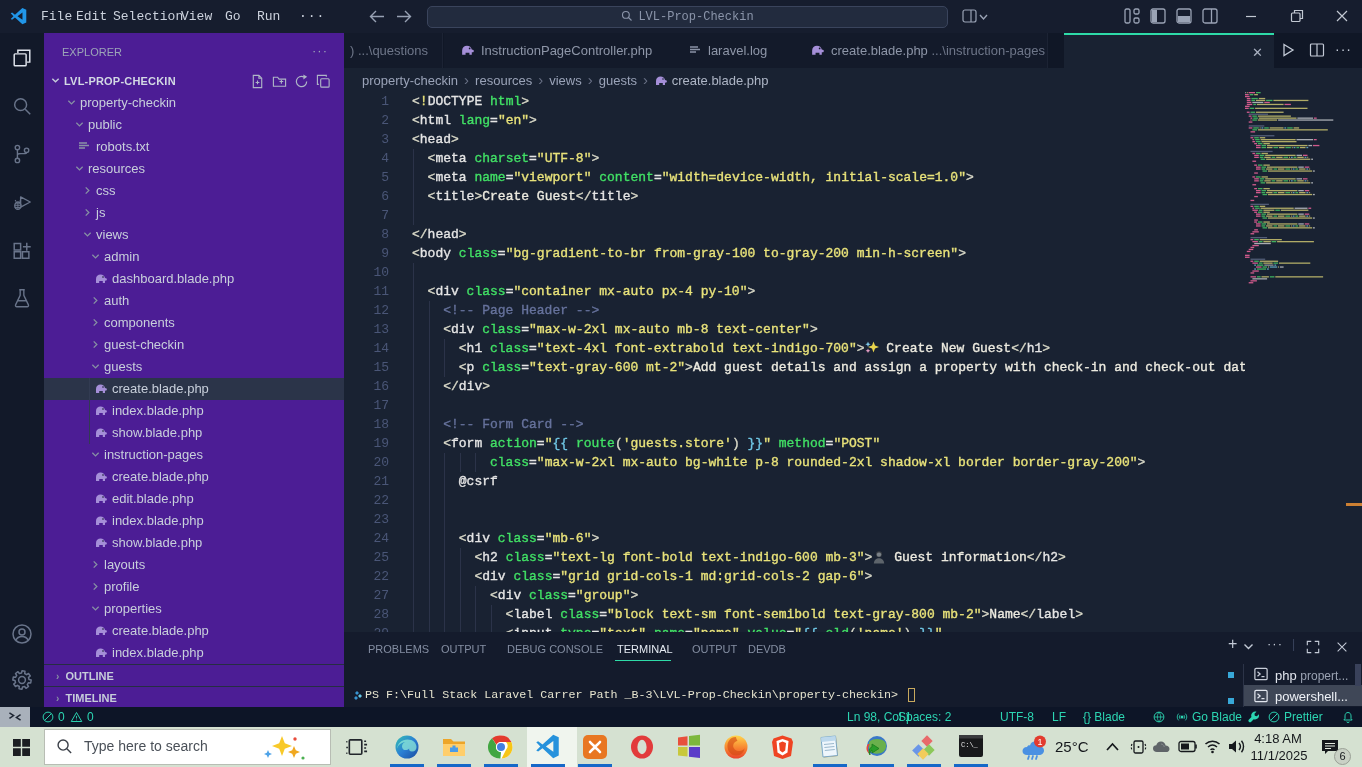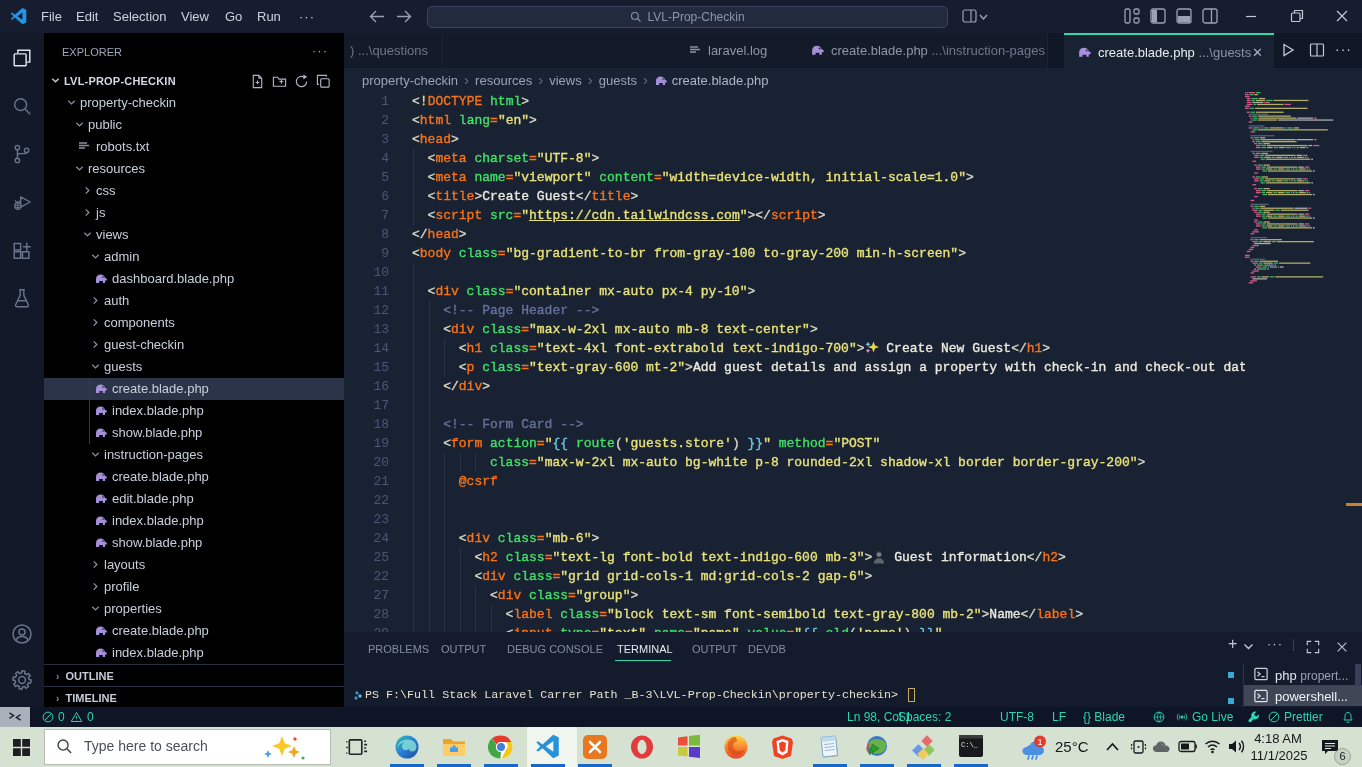--- a/index.html
+++ b/index.html
@@ -1,35 +1,35 @@
 <!DOCTYPE html>
 <html><head>
 <meta charset="utf-8">
 <style>
 * { margin:0; padding:0; box-sizing:border-box; }
 html,body { width:1362px; height:767px; overflow:hidden; }
 body { font-family:"Liberation Sans", sans-serif; background:#192232; position:relative; }
 .abs { position:absolute; }
 
-#titlebar { left:0; top:0; width:1362px; height:33px; background:#161d2e; }
+#titlebar { left:0; top:0; width:1362px; height:33px; background:#161d2e;font-family:Liberation Mono, monospace; }
 #tabbar { left:344px; top:33px; width:1018px; height:35px; background:#101726; }
 #breadcrumb { left:344px; top:68px; width:1018px; height:24px; background:#192232; color:#9aa3b8; font-size:13px; line-height:24px; }
 #activitybar { left:0; top:33px; width:44px; height:674px; background:#121929; }
-#sidebar { left:44px; top:33px; width:300px; height:674px; background:#000000; }
+#sidebar { left:44px; top:33px; width:300px; height:674px; background:#4c1d95; }
 #editor { left:344px; top:92px; width:1018px; height:540px; background:#192232; overflow:hidden; }
 #panel { left:344px; top:632px; width:1018px; height:75px; background:#141b2c; }
 #statusbar { left:0; top:707px; width:1362px; height:20px; background:#0d1527; }
 #taskbar { left:0; top:727px; width:1362px; height:40px; background:#d5e1d1; }
 
 .menu { color:#ccd2dd; font-size:13px; line-height:33px; }
 #searchbox { left:427px; top:6px; width:521px; height:22px; background:#222b3e; border:1px solid #3a445c; border-radius:5px; color:#8b95aa; font-size:12px; text-align:center; line-height:20px; }
 
 .code { font-family:"Liberation Mono", monospace; font-size:13px; line-height:19px; white-space:pre; -webkit-text-stroke:0.35px currentColor; }
 .gutter { position:absolute; width:30px; text-align:right; color:#4a5677; font-family:"Liberation Mono", monospace; font-size:13px; line-height:19px; }
-.t { color:#f97316; } 
+.t { color:#e5e5e5; } 
 .a { color:#41e065; } 
 .s { color:#e8e27a; } 
 .p { color:#d9d9c8; } 
 .w { color:#eceadf; } 
 .c { color:#66729c; } 
 .y { color:#6fc6e4; } 
 .u { text-decoration:underline; }
 
 .row { position:absolute; height:22px; line-height:22px; color:#c8cfdb; font-size:13px; white-space:nowrap; }
 .chev { color:#8791a4; font-size:10px; }
@@ -251,32 +251,32 @@
   </div>
   <div class="abs" style="left:0;top:631px;width:300px;height:1px;background:#262e42"></div>
   <div class="abs" style="left:0;top:653px;width:300px;height:1px;background:#262e42"></div>
   <div class="row" style="left:12px;top:632px;font-weight:bold;font-size:11px;color:#c6cdda"><span class="chev">›</span>&nbsp; OUTLINE</div>
   <div class="row" style="left:12px;top:654px;font-weight:bold;font-size:11px;color:#c6cdda"><span class="chev">›</span>&nbsp; TIMELINE</div>
 </div>
 <div id="tabbar" class="abs">
   <div class="tab" style="left:0;width:99px;background:#131a2a;border-right:1px solid #1c2334;color:#6e7689"><span style="margin-left:6px">) ...\questions</span></div>
   <div class="tab" style="left:100px;width:572px;background:#131a2a;border-right:1px solid #1c2334"></div>
   <div class="tab" style="left:447px;width:257px;background:#131a2a;border-right:1px solid #1c2334"></div>
+  <span class="tab" style="left:116px;color:#8e96a8"><svg width="15" height="12" viewBox="0 0 14 11" style="vertical-align:-1px;margin-right:6px">
+        <path fill="#a58fd8" d="M2 10 V6 C2 3 4 1.5 6.5 1.5 C9 1.5 10.5 3 11 5 L12.6 5.4 C13.4 6.8 12.5 8 11 7.6 V10 H8.8 V8 H5.2 V10 Z"></path>
+        <circle cx="9" cy="4" r="0.8" fill="#131a2a"></circle>
+      </svg>InstructionPageController.php</span>
   <span class="tab" style="left:345px;color:#8e96a8"><svg width="12" height="11" viewBox="0 0 12 11" style="vertical-align:-1px;margin-right:7px">
         <path stroke="#8a93a6" stroke-width="1.3" d="M1 2 H9 M1 4.5 H11 M1 7 H7"></path>
       </svg>laravel.log</span>
   <span class="tab" style="left:466px;color:#8e96a8"><svg width="15" height="12" viewBox="0 0 14 11" style="vertical-align:-1px;margin-right:6px">
         <path fill="#a58fd8" d="M2 10 V6 C2 3 4 1.5 6.5 1.5 C9 1.5 10.5 3 11 5 L12.6 5.4 C13.4 6.8 12.5 8 11 7.6 V10 H8.8 V8 H5.2 V10 Z"></path>
         <circle cx="9" cy="4" r="0.8" fill="#131a2a"></circle>
       </svg>create.blade.php <span style="color:#6e7689">...\instruction-pages</span></span>
   <div class="tab" style="left:720px;width:210px;background:#192232;border-top:2px solid #2edba8;color:#e8ecf3">
-      <span style="position:absolute;left:13px;top:0"><svg width="15" height="12" viewBox="0 0 14 11" style="vertical-align:-1px;margin-right:6px">
-          <path fill="#ab90e0" d="M2 10 V6 C2 3 4 1.5 6.5 1.5 C9 1.5 10.5 3 11 5 L12.6 5.4 C13.4 6.8 12.5 8 11 7.6 V10 H8.8 V8 H5.2 V10 Z"></path>
-          <circle cx="9" cy="4" r="0.8" fill="#192232"></circle>
-        </svg>create.blade.php <span style="color:#8b93a6">...\guests</span></span>
       <span style="position:absolute;left:188px;top:0;color:#aab2c2;font-size:13px">✕</span>
     </div>
   <span class="abs" style="left:936px;top:9px"><svg width="16" height="16" viewBox="0 0 16 16">
         <path d="M4 2.5 L13 8 L4 13.5 Z" fill="none" stroke="#c3cad6" stroke-width="1.3"></path>
       </svg></span>
   <span class="abs" style="left:965px;top:9px"><svg width="16" height="16" viewBox="0 0 16 16">
         <rect x="1.5" y="2" width="13" height="12" rx="1" fill="none" stroke="#c3cad6" stroke-width="1.2"></rect>
         <path d="M8 2 V14" stroke="#c3cad6" stroke-width="1.2"></path>
       </svg></span>
   <span class="abs" style="left:991px;top:8px;color:#c3cad6;font-size:14px;letter-spacing:1px">···</span>
@@ -381,21 +381,20 @@
       <div class="gutter" style="left:10px;top:475px;width:35px">22</div>
       <div class="gutter" style="left:10px;top:494px;width:35px">27</div>
       <div class="gutter" style="left:10px;top:513px;width:35px">28</div>
       <div class="gutter" style="left:10px;top:532px;width:35px">29</div>
 <div class="code abs" style="left:68px;top:0px"><span class="p">&lt;</span><span class="s">!</span><span class="t">DOCTYPE</span><span class="p"> </span><span class="a">html</span><span class="p">&gt;</span></div>
       <div class="code abs" style="left:68px;top:19px"><span class="p">&lt;</span><span class="t">html</span><span class="p"> </span><span class="a">lang</span><span class="t">=</span><span class="s">"en"</span><span class="p">&gt;</span></div>
       <div class="code abs" style="left:68px;top:38px"><span class="p">&lt;</span><span class="t">head</span><span class="p">&gt;</span></div>
       <div class="code abs" style="left:68px;top:57px"><span class="p">  &lt;</span><span class="t">meta</span><span class="a"> charset</span><span class="t">=</span><span class="s">"UTF-8"</span><span class="p">&gt;</span></div>
       <div class="code abs" style="left:68px;top:76px"><span class="p">  &lt;</span><span class="t">meta</span><span class="a"> name</span><span class="t">=</span><span class="s">"viewport"</span><span class="a"> content</span><span class="t">=</span><span class="s">"width=device-width, initial-scale=1.0"</span><span class="p">&gt;</span></div>
       <div class="code abs" style="left:68px;top:95px"><span class="p">  &lt;</span><span class="t">title</span><span class="p">&gt;</span><span class="w">Create Guest</span><span class="p">&lt;/</span><span class="t">title</span><span class="p">&gt;</span></div>
-      <div class="code abs" style="left:68px;top:114px"><span class="p">  &lt;</span><span class="t">script</span><span class="a"> src</span><span class="t">=</span><span class="s">"</span><span class="s u">https://cdn.tailwindcss.com</span><span class="s">"</span><span class="p">&gt;&lt;/</span><span class="t">script</span><span class="p">&gt;</span></div>
       <div class="code abs" style="left:68px;top:133px"><span class="p">&lt;/</span><span class="t">head</span><span class="p">&gt;</span></div>
       <div class="code abs" style="left:68px;top:152px"><span class="p">&lt;</span><span class="t">body</span><span class="a"> class</span><span class="t">=</span><span class="s">"bg-gradient-to-br from-gray-100 to-gray-200 min-h-screen"</span><span class="p">&gt;</span></div>
       <div class="code abs" style="left:68px;top:171px"></div>
       <div class="code abs" style="left:68px;top:190px"><span class="p">  &lt;</span><span class="t">div</span><span class="a"> class</span><span class="t">=</span><span class="s">"container mx-auto px-4 py-10"</span><span class="p">&gt;</span></div>
       <div class="code abs" style="left:68px;top:209px"><span class="c">    &lt;!-- Page Header --&gt;</span></div>
       <div class="code abs" style="left:68px;top:228px"><span class="p">    &lt;</span><span class="t">div</span><span class="a"> class</span><span class="t">=</span><span class="s">"max-w-2xl mx-auto mb-8 text-center"</span><span class="p">&gt;</span></div>
       <div class="code abs" style="left:68px;top:247px"><span class="p">      &lt;</span><span class="t">h1</span><span class="a"> class</span><span class="t">=</span><span class="s">"text-4xl font-extrabold text-indigo-700"</span><span class="p">&gt;</span><svg width="14" height="13" viewBox="0 0 14 13" style="vertical-align:-2px">
           <path fill="#e8d44c" d="M8.5 0.5 L10 4.5 L14 6 L10 7.5 L8.5 11.5 L7 7.5 L3 6 L7 4.5 Z"></path>
           <path fill="#7ec8e8" d="M3 0.5 L3.8 2.4 L5.7 3.2 L3.8 4 L3 5.9 L2.2 4 L0.3 3.2 L2.2 2.4 Z"></path>
           <path fill="#e8a0c8" d="M3 7.5 L3.7 9.1 L5.3 9.8 L3.7 10.5 L3 12.1 L2.3 10.5 L0.7 9.8 L2.3 9.1 Z"></path>
@@ -788,21 +787,21 @@
   <span class="abs sb" style="left:1052px">LF</span>
   <span class="abs sb" style="left:1083px">{} Blade</span>
   <svg class="abs" style="left:1153px;top:4px" width="12" height="12" viewBox="0 0 16 16">
       <circle cx="8" cy="8" r="6.5" fill="none" stroke="#2cd5b2" stroke-width="1.3"></circle>
       <path d="M2 8 H14 M8 1.5 C5 5 5 11 8 14.5 C11 11 11 5 8 1.5" fill="none" stroke="#2cd5b2" stroke-width="1"></path>
     </svg>
   <svg class="abs" style="left:1176px;top:4px" width="12" height="12" viewBox="0 0 16 16">
       <circle cx="8" cy="8" r="2" fill="#2cd5b2"></circle>
       <path d="M3.5 3.5 C1 6 1 10 3.5 12.5 M12.5 3.5 C15 6 15 10 12.5 12.5 M5.5 5.5 C4 7 4 9 5.5 10.5 M10.5 5.5 C12 7 12 9 10.5 10.5" fill="none" stroke="#2cd5b2" stroke-width="1.1"></path>
     </svg>
-  <span class="abs sb" style="left:1192px">Go Live</span>
+  <span class="abs sb" style="left:1192px">Go Blade</span>
   <svg class="abs" style="left:1248px;top:4px" width="12" height="12" viewBox="0 0 16 16">
       <path fill="#2cd5b2" d="M14.5 4.2 L11.8 6.9 L9.1 6.4 L8.6 3.7 L11.3 1 C9.4 0.4 7.2 0.9 5.8 2.3 C4.3 3.8 3.9 6 4.6 7.9 L1 11.5 C0.3 12.2 0.3 13.4 1 14.1 L1.4 14.5 C2.1 15.2 3.3 15.2 4 14.5 L7.6 10.9 C9.5 11.6 11.7 11.2 13.2 9.7 C14.6 8.3 15.1 6.1 14.5 4.2 Z"></path>
     </svg>
   <svg class="abs" style="left:1268px;top:4px" width="12" height="12" viewBox="0 0 16 16">
       <circle cx="8" cy="8" r="6.5" fill="none" stroke="#2cd5b2" stroke-width="1.3"></circle>
       <path d="M3.5 12.5 L12.5 3.5" stroke="#2cd5b2" stroke-width="1.3"></path>
     </svg>
   <span class="abs sb" style="left:1284px">Prettier</span>
   <svg class="abs" style="left:1342px;top:4px" width="12" height="12" viewBox="0 0 16 16">
       <path fill="none" stroke="#2cd5b2" stroke-width="1.3" d="M8 2 C5.5 2 4 4 4 6.5 L4 10 L2.5 12 L13.5 12 L12 10 L12 6.5 C12 4 10.5 2 8 2 Z M6.5 14 A1.5 1.5 0 0 0 9.5 14"></path>

